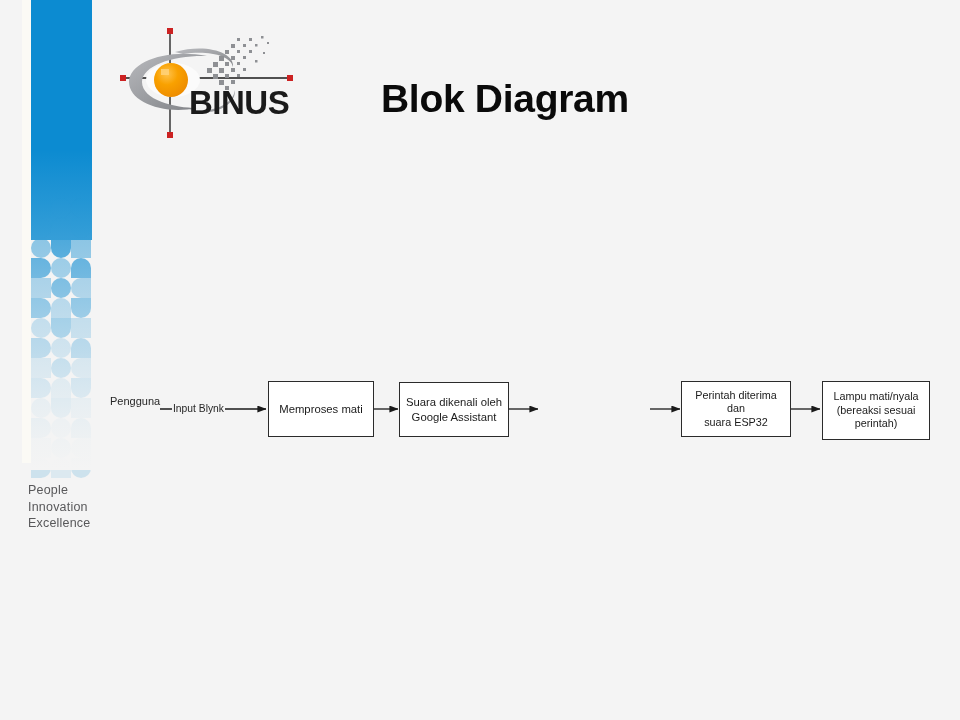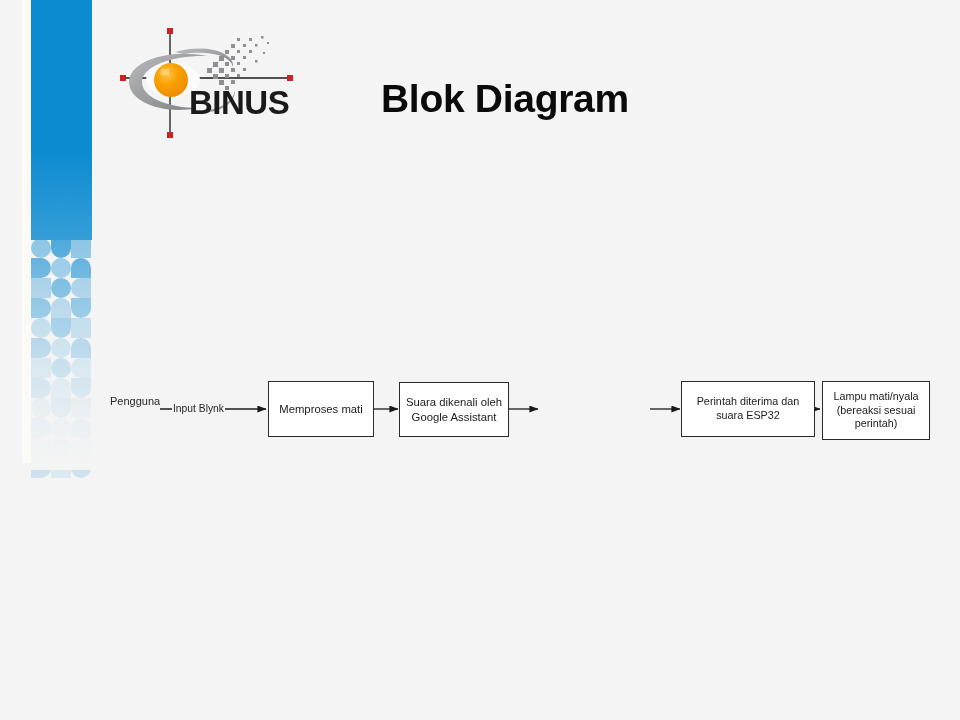--- a/index.html
+++ b/index.html
@@ -288,20 +288,25 @@
         <div class="cell" style="left: 20px; top: 260px;">
           <div class="half-t" style="background: rgb(12, 139, 209); opacity: 0.102;"></div>
         </div>
         <div class="cell" style="left: 40px; top: 260px;">
           <div class="half-b" style="background: rgb(12, 139, 209); opacity: 0.164;"></div>
         </div>
       </div>
     <div id="band-fade"></div>
   </div>
 
+  <div id="tagline">
+    <div>People</div>
+    <div>Innovation</div>
+    <div>Excellence</div>
+  </div>
 
   <div id="logo">
     <svg id="logo-mark" width="205" height="125" viewBox="0 0 205 125">
       <defs>
         <radialGradient id="sphereGrad" cx="38%" cy="32%" r="72%">
           <stop offset="0%" stop-color="#ffc34d"></stop>
           <stop offset="45%" stop-color="#f9a100"></stop>
           <stop offset="100%" stop-color="#ed8b00"></stop>
         </radialGradient>
         <linearGradient id="swooshGrad" x1="0" y1="0" x2="1" y2="1">
@@ -392,21 +397,21 @@
   <div class="node" style="left:268px; top:381px; width:106px; height:56px;">
     <span>Memproses mati</span>
   </div>
 
   <div class="node" style="left:399px; top:382px; width:110px; height:55px; flex-direction:column;">
     <span>Suara dikenali oleh</span>
     <span>Google Assistant</span>
   </div>
 
 
-  <div class="node" style="left:681px; top:381px; width:134px; height:56px; flex-direction:column; font-size:10.8px; line-height:13.6px;">
+  <div class="node" style="left:681px; top:381px; width:110px; height:56px; flex-direction:column; font-size:10.8px; line-height:13.6px;">
     <span>Perintah diterima dan</span>
     <span>suara ESP32</span>
   </div>
 
   <div class="node" style="left:822px; top:381px; width:108px; height:59px; flex-direction:column; font-size:10.8px; line-height:13.6px;">
     <span>Lampu mati/nyala</span>
     <span>(bereaksi sesuai</span>
     <span>perintah)</span>
   </div>
 

